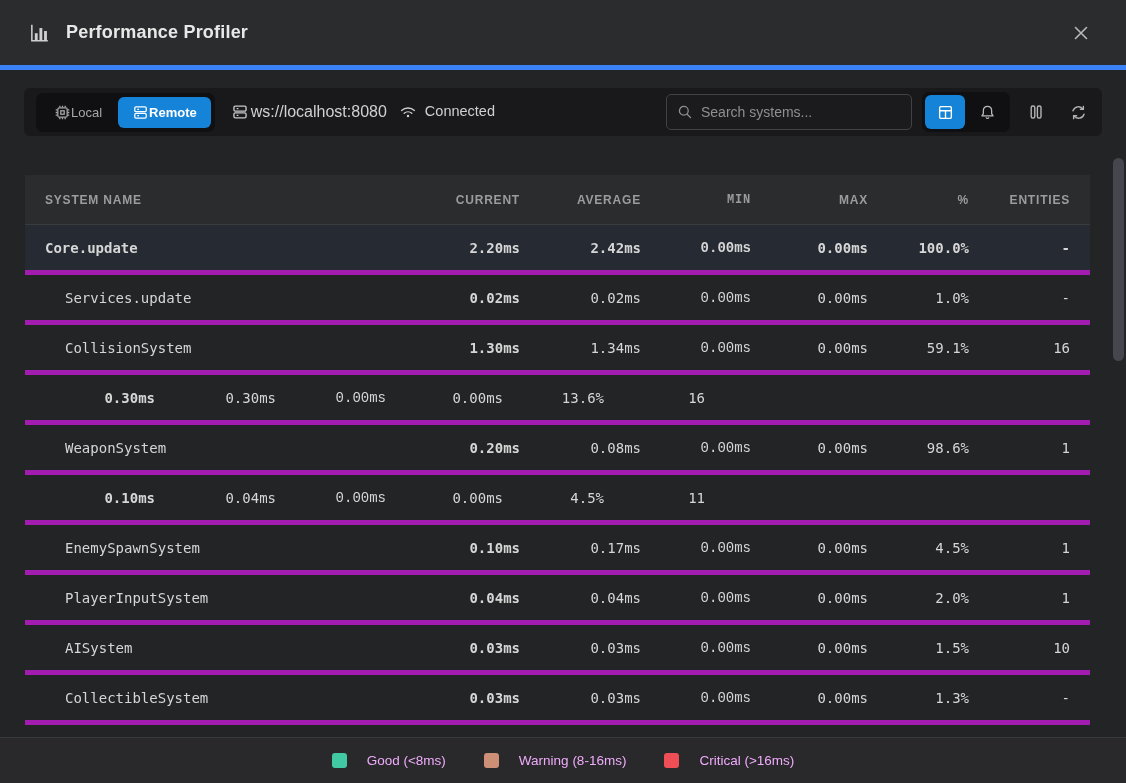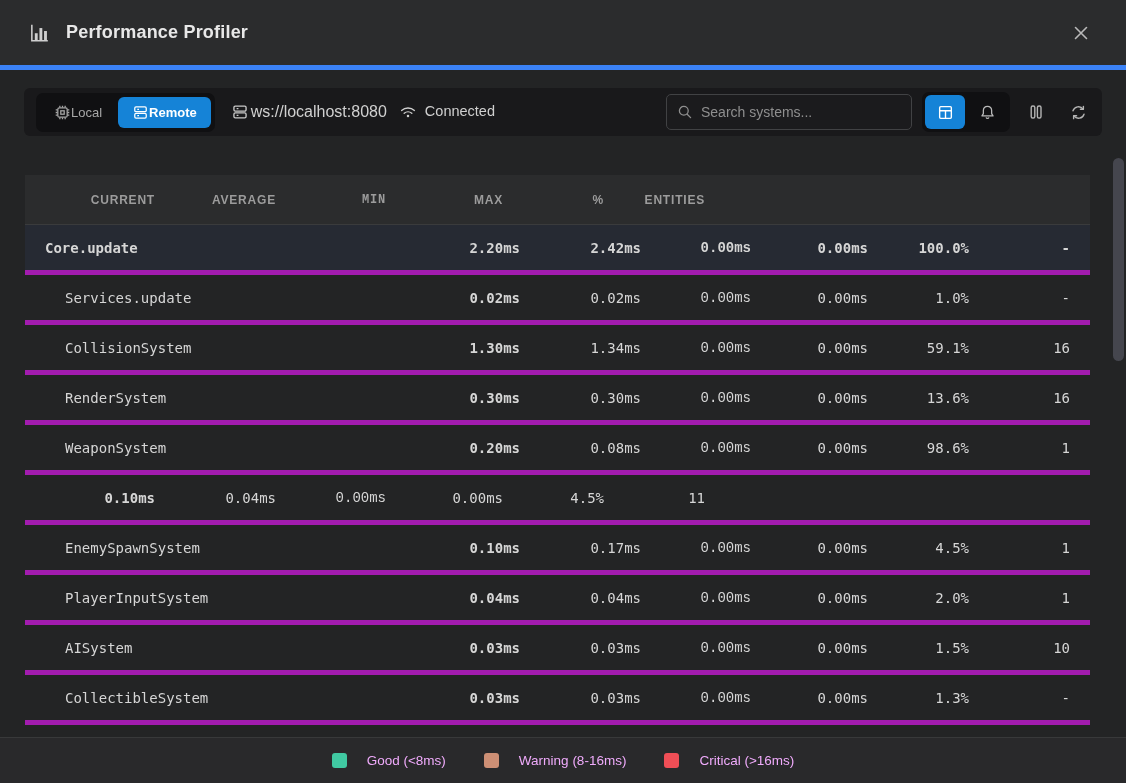--- a/index.html
+++ b/index.html
@@ -216,20 +216,21 @@
           <path d="M13.2 9.6 a5.4 5.4 0 0 1 -9.5 1.6"></path>
           <path d="M3.4 13.8 v-2.8 h2.8"></path>
         </svg>
       </span>
     </button>
   </div>
 </div>
 
 <div class="table-wrap">
   <div class="thead">
+    <div class="col-name">SYSTEM NAME</div>
     <div class="col-current">CURRENT</div>
     <div class="col-average">AVERAGE</div>
     <div class="col-min">MIN</div>
     <div class="col-max">MAX</div>
     <div class="col-pct">%</div>
     <div class="col-ent">ENTITIES</div>
   </div>
   <div id="table-body">
       <div class="trow highlight">
         <div class="col-name bold">Core.update</div>
@@ -252,21 +253,20 @@
       <div class="trow">
         <div class="col-name child">CollisionSystem</div>
         <div class="col-current bold">1.30ms</div>
         <div class="col-average">1.34ms</div>
         <div class="col-min">0.00ms</div>
         <div class="col-max">0.00ms</div>
         <div class="col-pct">59.1%</div>
         <div class="col-ent">16</div>
       </div>
       <div class="trow">
-        <div class="col-name child">RenderSystem</div>
         <div class="col-current bold">0.30ms</div>
         <div class="col-average">0.30ms</div>
         <div class="col-min">0.00ms</div>
         <div class="col-max">0.00ms</div>
         <div class="col-pct">13.6%</div>
         <div class="col-ent">16</div>
       </div>
       <div class="trow">
         <div class="col-name child">WeaponSystem</div>
         <div class="col-current bold">0.20ms</div>

